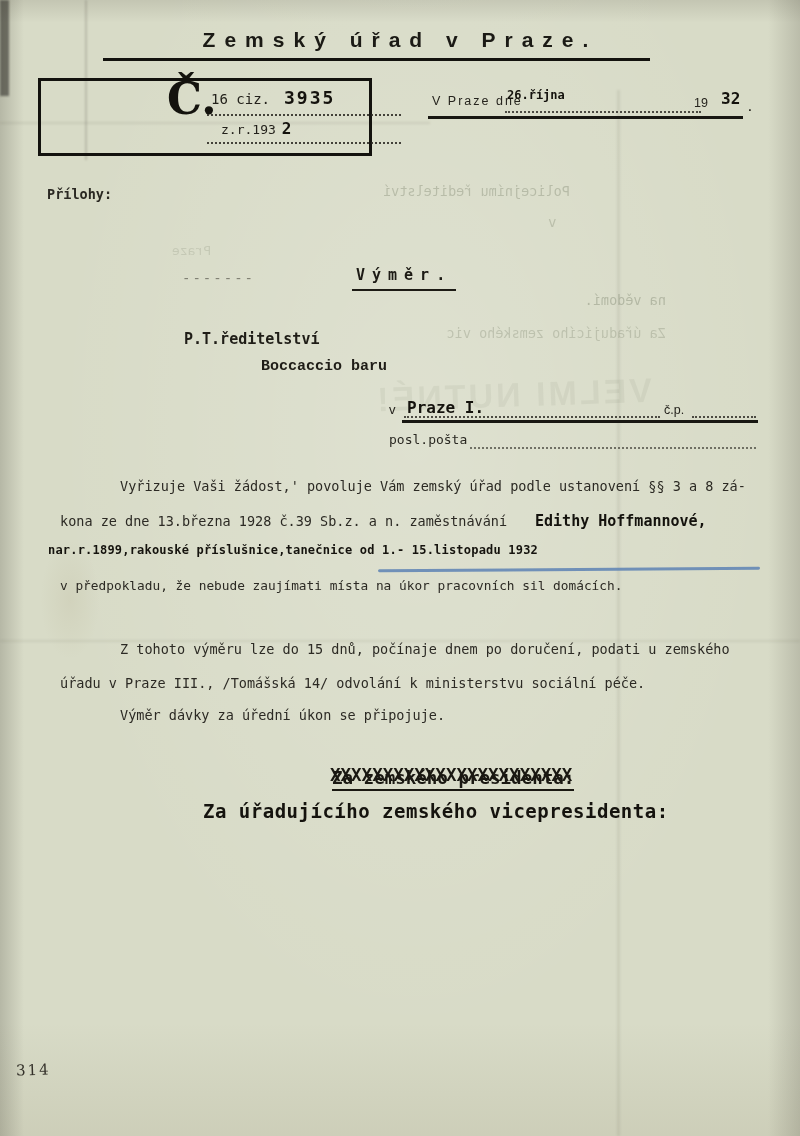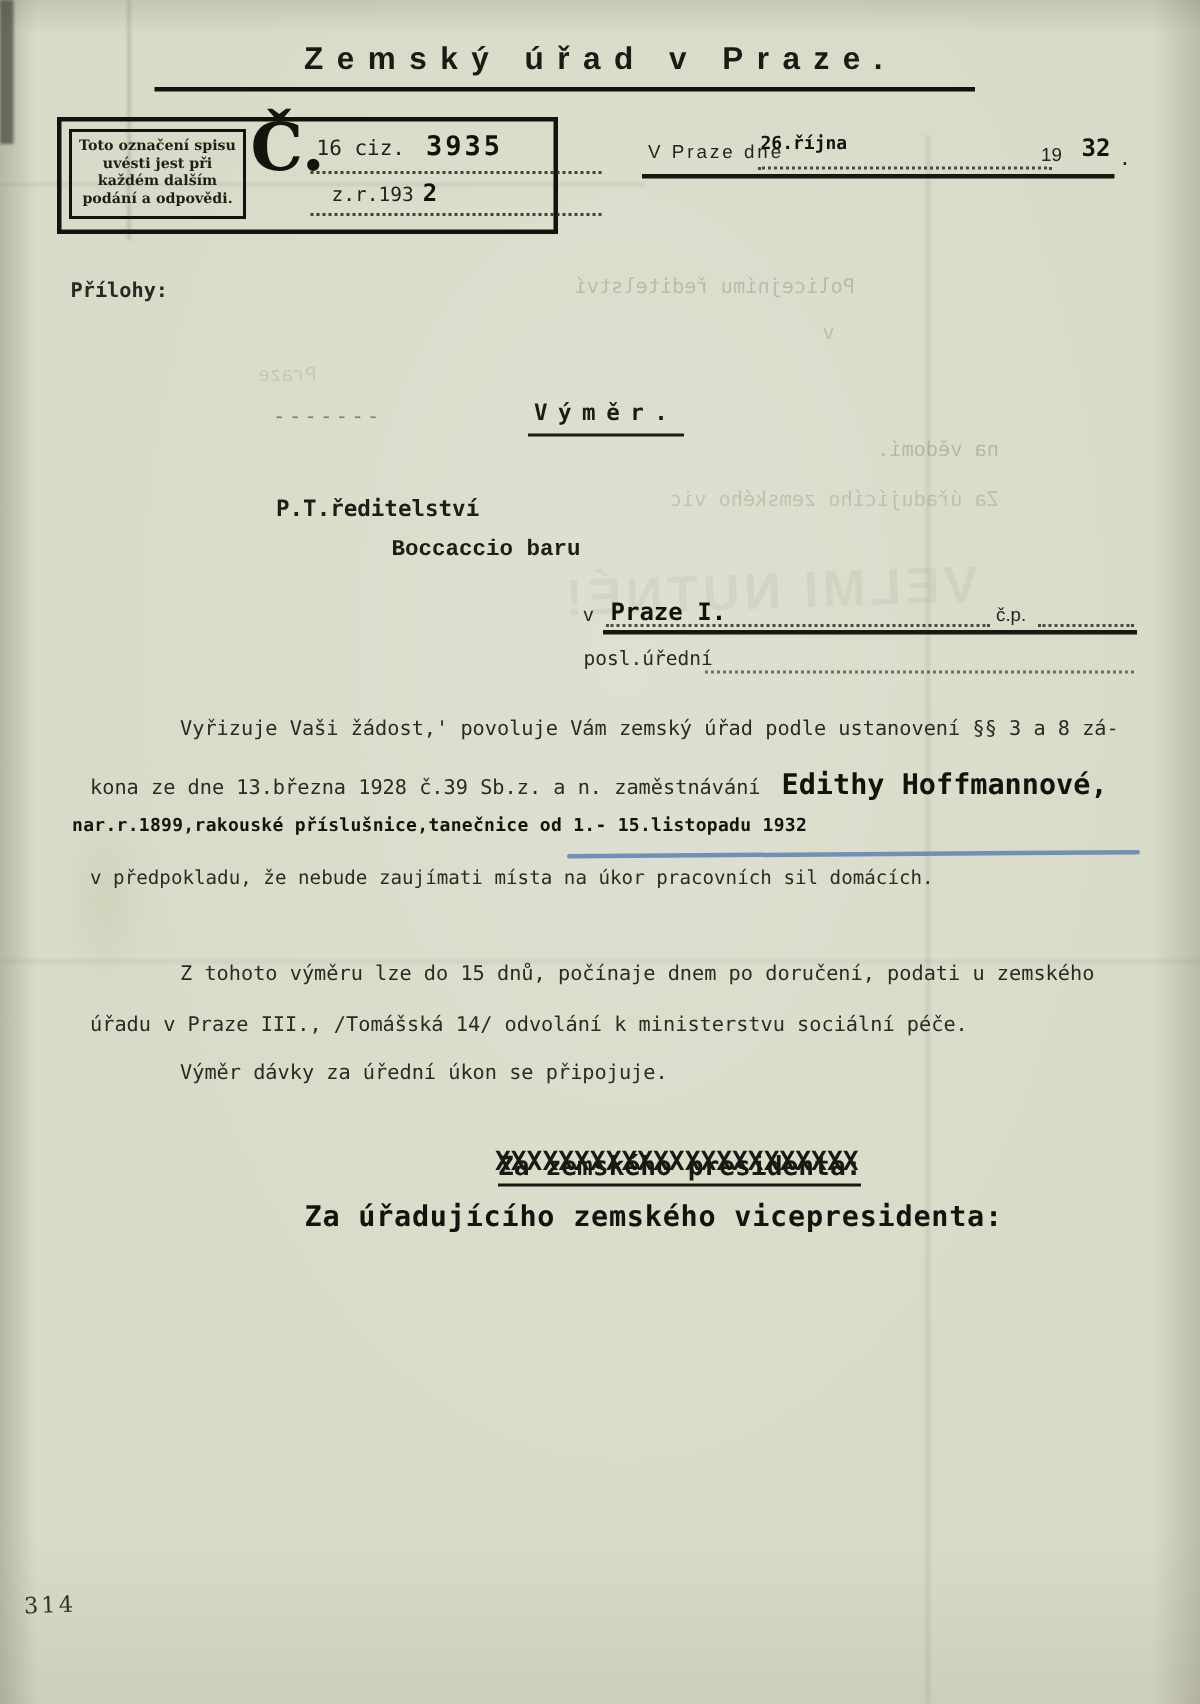--- a/index.html
+++ b/index.html
@@ -74,21 +74,21 @@
   .addr-cp{top:403px;left:664px;font-family:"Liberation Sans",sans-serif;font-size:12.5px;color:#26241e;}
   .addr-dots2{top:416px;left:692px;width:64px;border-bottom:2px dotted rgba(40,38,32,0.8);}
   .addr-rule{top:420px;left:402px;width:356px;height:2.5px;background:#181712;}
   .addr-post{top:432px;left:389px;font-size:13px;color:#2a2822;}
   .addr-dots3{top:447px;left:470px;width:286px;border-bottom:2px dotted rgba(40,38,32,0.6);}
 
   
   .bl{font-size:13.5px;white-space:nowrap;color:#2c2a24;}
   .b1{top:478px;left:120px;}
   .b2{top:512px;left:60px;}
-  .b2 .stamp{font-size:19px;margin-left:14px;}
+  .b2 .stamp{font-size:15px;margin-left:28px;}
   .b3{top:543px;left:48px;font-size:12px;font-weight:bold;color:#15130e;letter-spacing:0.2px;}
   .blue-underline{top:568px;left:378px;width:382px;height:3px;background:#5d83b4;
     opacity:0.85;transform:rotate(-0.4deg);border-radius:2px;}
   .b4{top:578px;left:60px;font-size:12.8px;}
   .b5{top:641px;left:120px;}
   .b6{top:675px;left:60px;}
   .b7{top:707px;left:120px;}
 
   
   .struck{top:768px;left:332px;font-size:17.5px;font-weight:bold;color:#1a1812;
@@ -125,21 +125,20 @@
   <div class="abs ghost g2">v</div>
   <div class="abs ghost g3">Praze</div>
   <div class="abs ghost g4">na vědomí.</div>
   <div class="abs ghost g5">Za úřadujícího zemského vic</div>
   <div class="abs ghost g6">VELMI NUTNÉ!</div>
 
   <div class="abs title">Zemský úřad v Praze.</div>
   <div class="abs title-rule"></div>
 
   <div class="abs ref-box">
-    <div class="abs ref-note serif">Toto označení spisu uvésti jest při každém dalším podání a odpovědi.</div>
     <div class="abs cislo">Č.</div>
     <div class="abs ref-l1"><span>16 ciz.</span><span class="stamp">3935</span></div>
     <div class="abs ref-dots1"></div>
     <div class="abs ref-l2"><span>z.r.193</span><span class="stamp">2</span></div>
     <div class="abs ref-dots2"></div>
   </div>
 
   <div class="abs date-prefix">V Praze dne</div>
   <div class="abs date-value stamp">26.října</div>
   <div class="abs date-dots"></div>
@@ -154,21 +153,21 @@
   <div class="abs subject">Výměr.</div>
 
   <div class="abs addr1">P.T.ředitelství</div>
   <div class="abs addr2">Boccaccio baru</div>
   <div class="abs addr-v">v</div>
   <div class="abs addr-place stamp">Praze I.</div>
   <div class="abs addr-dots1"></div>
   <div class="abs addr-cp">č.p.</div>
   <div class="abs addr-dots2"></div>
   <div class="abs addr-rule"></div>
-  <div class="abs addr-post">posl.úřední</div>
+  <div class="abs addr-post">posl.pošta</div>
   <div class="abs addr-dots3"></div>
 
   <div class="abs bl b1">Vyřizuje Vaši žádost,' povoluje Vám zemský úřad podle ustanovení §§ 3 a 8 zá-</div>
   <div class="abs bl b2"><span>kona ze dne 13.března 1928 č.39 Sb.z. a n. zaměstnávání</span><span class="stamp">Edithy Hoffmannové,</span></div>
   <div class="abs bl b3">nar.r.1899,rakouské příslušnice,tanečnice od 1.- 15.listopadu 1932</div>
   <div class="abs blue-underline"></div>
   <div class="abs bl b4">v předpokladu, že nebude zaujímati místa na úkor pracovních sil domácích.</div>
 
   <div class="abs bl b5">Z tohoto výměru lze do 15 dnů, počínaje dnem po doručení, podati u zemského</div>
   <div class="abs bl b6">úřadu v Praze III., /Tomášská 14/ odvolání k ministerstvu sociální péče.</div>

